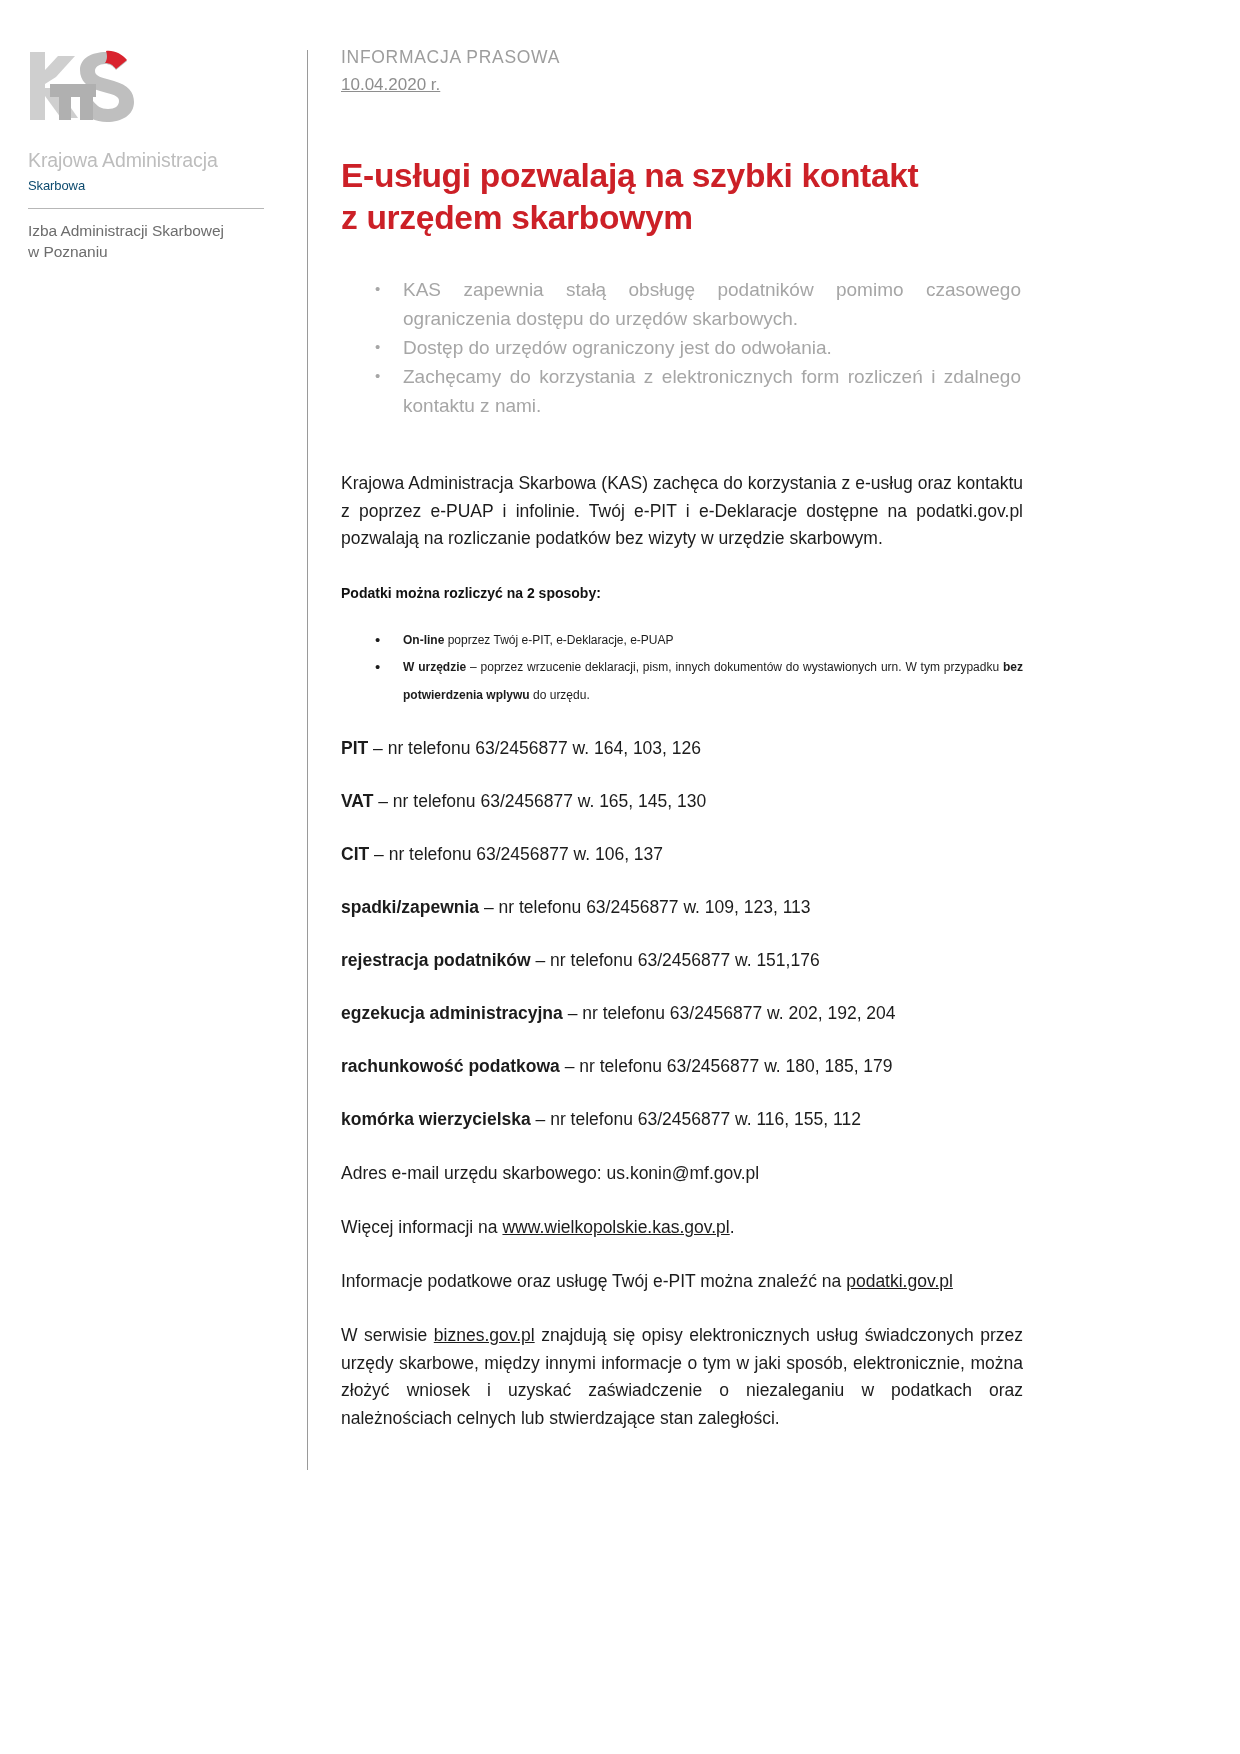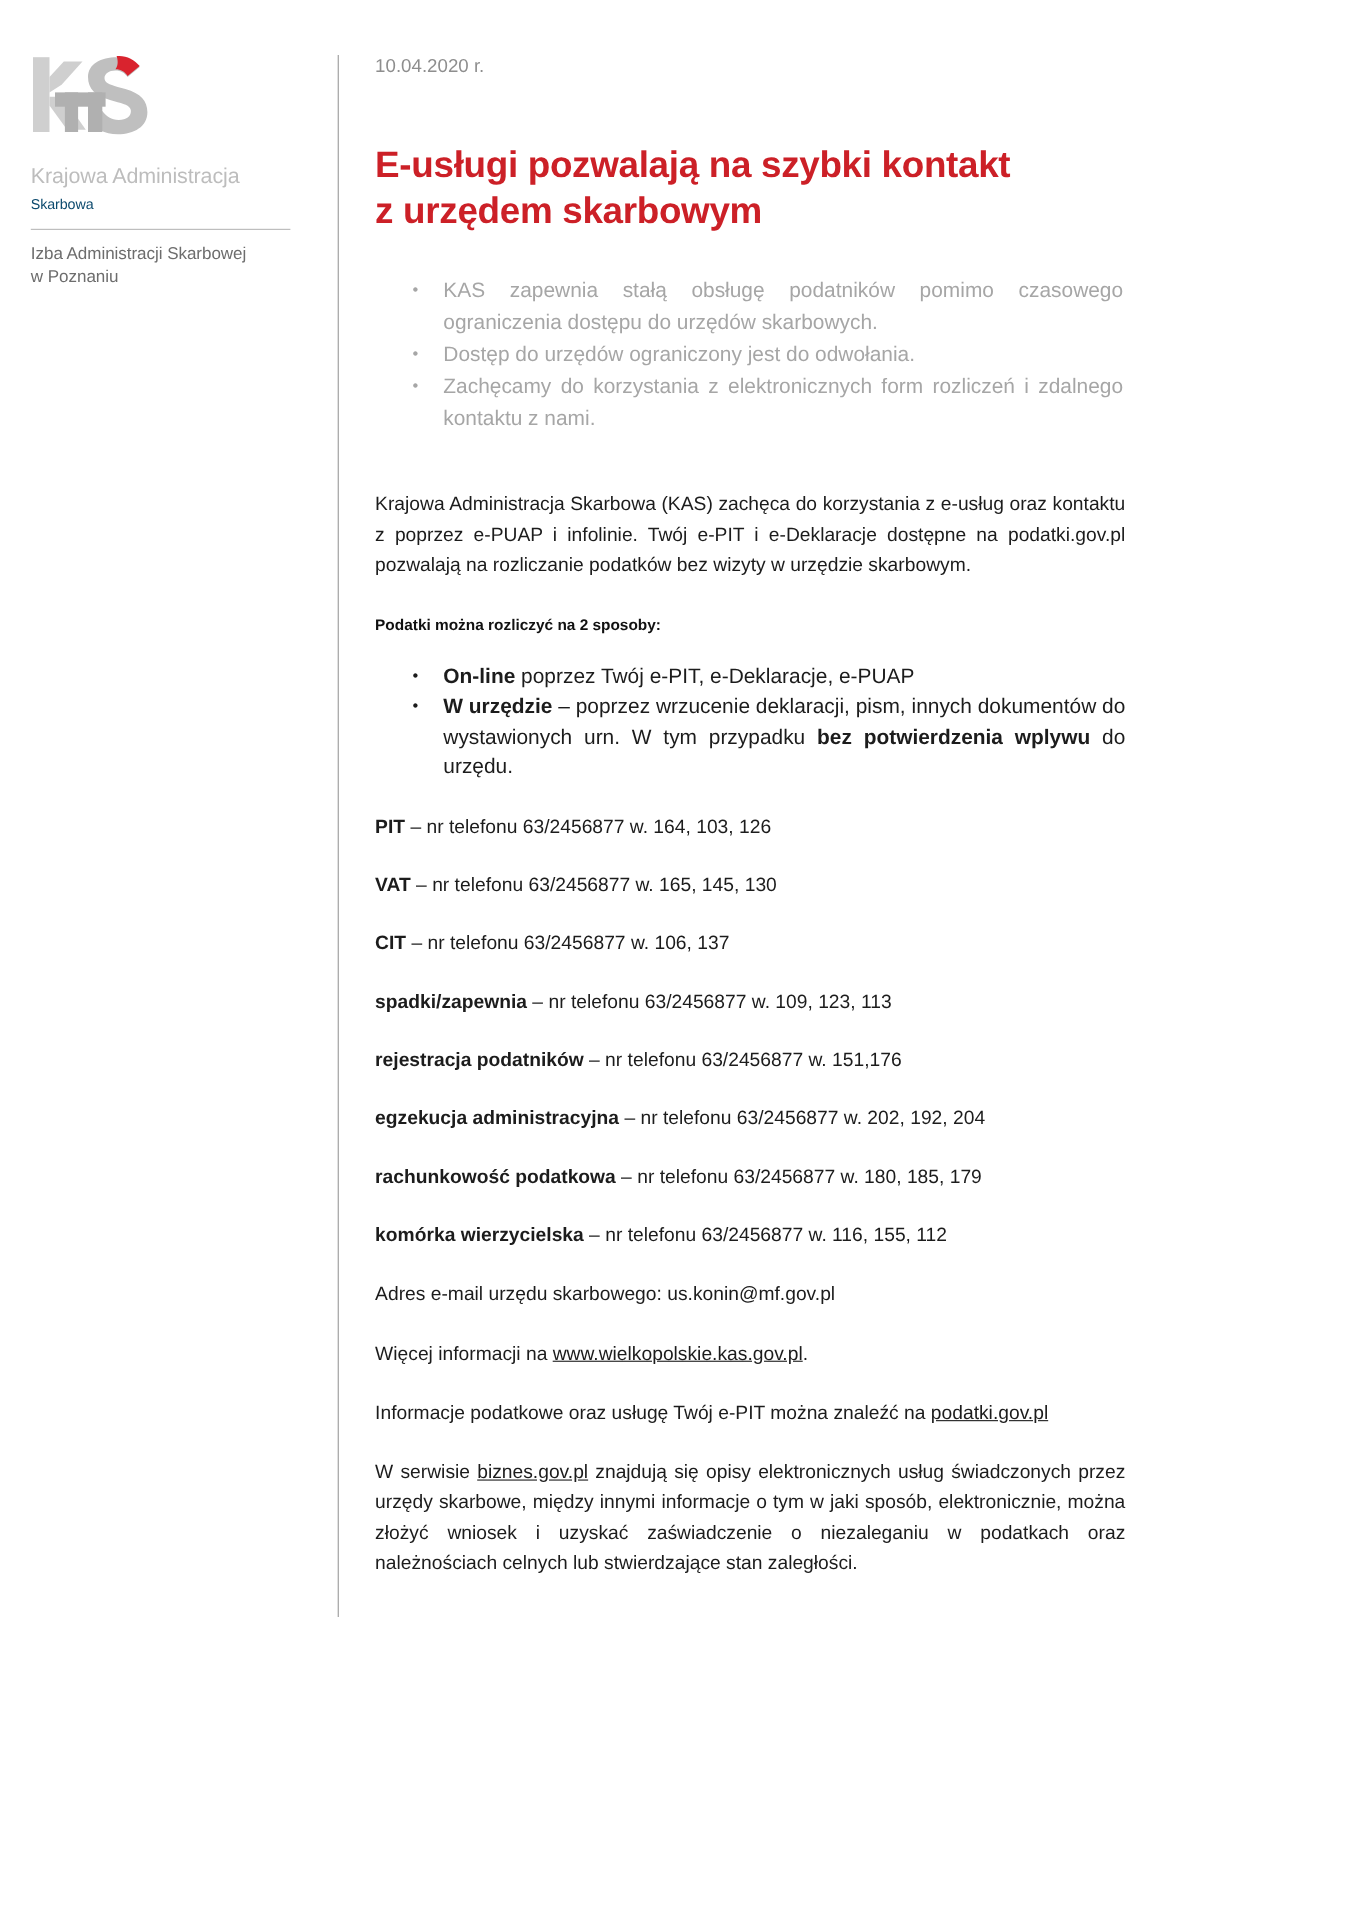--- a/index.html
+++ b/index.html
@@ -96,20 +96,21 @@
     font-size: 17.5px;
     line-height: 25px;
     color: #9d9d9d;
     letter-spacing: 0.7px;
   }
   .kicker-date {
     font-size: 17px;
     line-height: 26px;
     color: #8e8e8e;
     margin-top: 2px;
+    text-decoration: underline;
   }
 
   h1.headline {
     margin: 57px 0 0 0;
     font-size: 33.5px;
     line-height: 42px;
     font-weight: bold;
     color: #cc2027;
     letter-spacing: -0.3px;
   }
@@ -158,21 +159,21 @@
     color: #111111;
   }
 
   ul.ways-list {
     margin: 20px 0 0 0;
     padding: 0 0 0 62px;
     list-style: none;
   }
   ul.ways-list > li {
     position: relative;
-    font-size: 19px;
+    font-size: 12px;
     line-height: 27.5px;
     color: #1c1c1c;
     text-align: justify;
   }
   ul.ways-list > li::before {
     content: "\2022";
     position: absolute;
     left: -28px;
     top: -1px;
     font-size: 15px;
@@ -265,20 +266,21 @@
 
       <div class="logo-sub">Izba Administracji Skarbowej</div>
       <div class="logo-sub">w Poznaniu</div>
     </div>
   </div>
 
   <div class="divider"></div>
 
   <div class="content">
 
+    <div class="kicker">INFORMACJA PRASOWA</div>
     <div class="kicker-date">10.04.2020 r.</div>
 
     <h1 class="headline">
       <span>E-usługi pozwalają na szybki kontakt</span><br>
       <span>z urzędem skarbowym</span>
     </h1>
 
     <ul class="lead-list">
       <li>KAS zapewnia stałą obsługę podatników pomimo czasowego ograniczenia dostępu do urzędów skarbowych.</li>
       <li>Dostęp do urzędów ograniczony jest do odwołania.</li>

